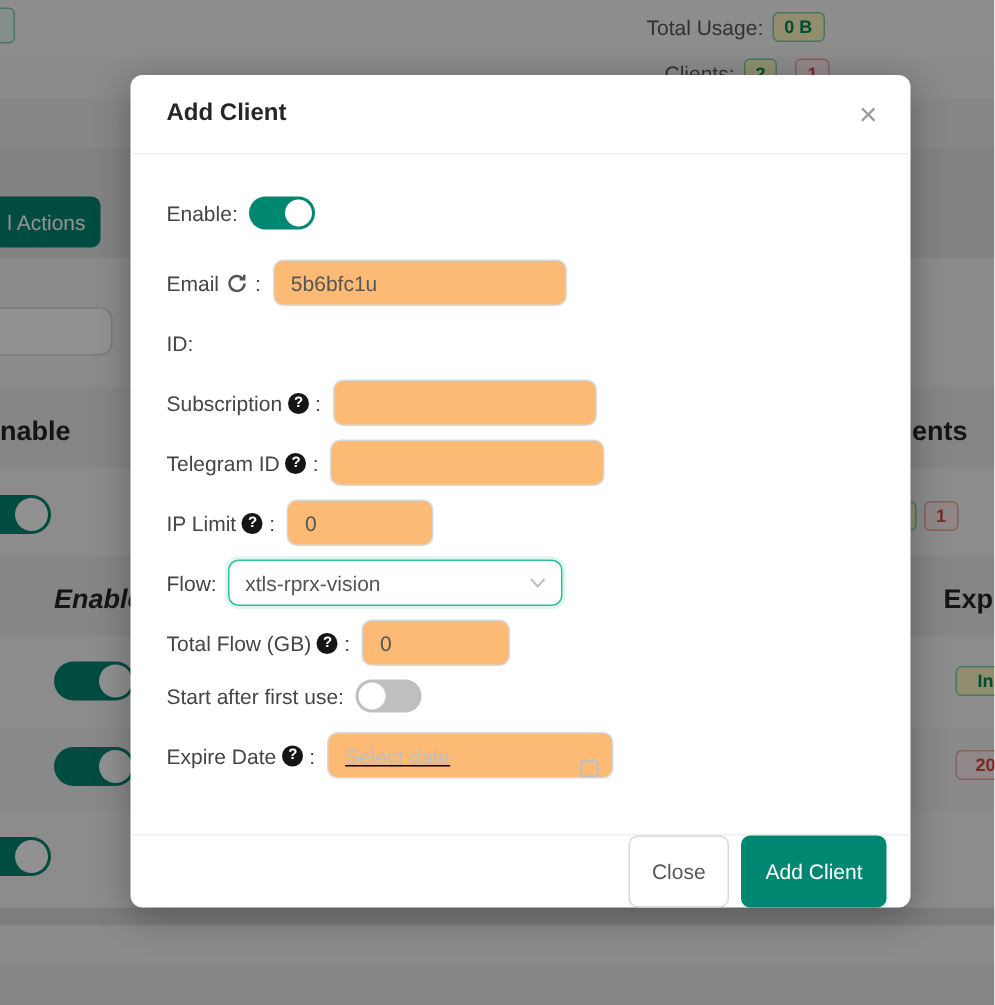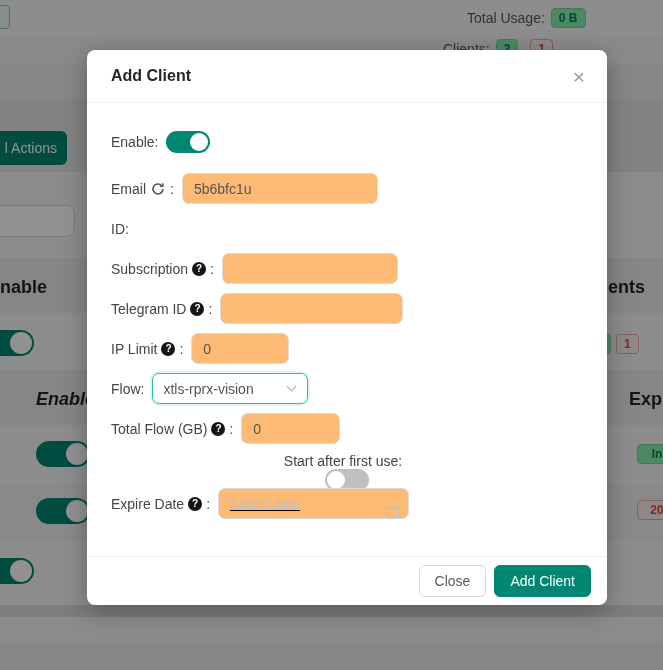--- a/index.html
+++ b/index.html
@@ -12,21 +12,21 @@
     width:663px;height:670px;position:relative;overflow:hidden;
     font-family:"Liberation Sans","DejaVu Sans",sans-serif;
     background:#fff;
   }
   
   .page{position:absolute;inset:0;}
   .bg-band{width:663px;}
   .stat-row{position:absolute;display:flex;align-items:center;gap:6px;font-size:14px;color:#595959;}
   .tag{display:inline-flex;align-items:center;justify-content:center;height:20px;padding:0 7px;
        border-radius:4px;font-size:12px;font-weight:700;box-sizing:border-box;}
-  .tag.green{background:#86efac;border:1px solid #7fd0ae;color:#00875a;}
+  .tag.green{background:#fef9c3;border:1px solid #7fd0ae;color:#00875a;}
   .tag.red{background:#fdf0ef;border:1px solid #e8a9a4;color:#d84a44;}
   .corner-tag{position:absolute;left:-16px;top:5px;width:24px;height:22px;border:1px solid #7fd0ae;
        border-radius:4px;background:#e9f9f2;}
   .actions-btn{position:absolute;left:-45px;top:131px;width:112px;height:34px;background:var(--primary);
        color:#fff;border:none;border-radius:6px;font-size:14px;display:flex;align-items:center;
        justify-content:flex-end;padding:0 10px 0 0;box-sizing:border-box;font-family:inherit;}
   .bg-search{position:absolute;left:-60px;top:205px;width:135px;height:32px;background:#fff;
        border:1px solid var(--border);border-radius:8px;box-sizing:border-box;}
   .bg-header{position:absolute;font-size:18px;font-weight:700;color:#262626;}
   
@@ -49,29 +49,29 @@
        padding:0;font-family:inherit;}
   .modal-body{flex:1;padding:28px 24px 0 24px;box-sizing:border-box;}
   .frow{display:flex;align-items:center;height:31px;margin-bottom:9px;}
   .frow.toggle-row{height:22px;}
   .frow .lbl{font-size:14px;color:var(--label);margin-right:8px;display:flex;align-items:center;gap:4px;white-space:nowrap;}
   .help{width:14px;height:14px;border-radius:50%;background:#151515;color:#fff;font-size:10px;font-weight:700;
        line-height:14px;text-align:center;display:inline-block;cursor:pointer;}
   .ipt{height:31px;border:1px solid var(--border);border-radius:7px;padding:0 11px;font-size:14px;color:#555;
        box-sizing:border-box;font-family:inherit;outline:none;background:#fdba74;}
   .ipt::placeholder{color:#bfbfbf;}
-  .flow-select{width:156px;height:31px;border:1.5px solid #2bbf96;border-radius:7px;box-sizing:border-box;
+  .flow-select{width:223px;height:31px;border:1.5px solid #2bbf96;border-radius:7px;box-sizing:border-box;
        display:flex;align-items:center;justify-content:space-between;padding:0 10px;cursor:pointer;
        box-shadow:0 0 0 2px rgba(43,191,150,.15);font-size:14px;color:#555;}
   .expire-wrap{position:relative;display:inline-flex;align-items:flex-end;text-decoration:underline;}
   .expire-wrap .cal{position:absolute;right:9px;pointer-events:none;display:flex;}
   .refresh-icon{display:inline-flex;margin:0 1px;cursor:pointer;}
   .modal-footer{flex:none;height:49px;border-top:1px solid #f0f0f0;display:flex;align-items:center;
        justify-content:flex-end;gap:8px;padding:0 16px;box-sizing:border-box;}
-  .btn{height:32px;border-radius:6px;font-size:14px;padding:0 15px;cursor:pointer;font-family:inherit;}
+  .btn{height:48px;border-radius:6px;font-size:14px;padding:0 15px;cursor:pointer;font-family:inherit;}
   .btn.default{background:#fff;border:1px solid var(--border);color:#595959;}
   .btn.primary{background:var(--primary);border:1px solid var(--primary);color:#fff;}
 </style>
 </head>
 <body>
 
 <div class="page">
   <div class="bg-band" style="height:38px;background:#f8f8f8"></div>
   <div class="bg-band" style="height:27px;background:#f3f3f3"></div>
   <div class="bg-band" style="height:33px;background:#ededed"></div>
@@ -82,21 +82,21 @@
   <div class="bg-band" style="height:55px;background:#ebebeb"></div>
   <div class="bg-band" style="height:60px;background:#f7f7f7"></div>
   <div class="bg-band" style="height:55px;background:#f1f1f1"></div>
   <div class="bg-band" style="height:65px;background:#f7f7f7"></div>
   <div class="bg-band" style="height:12px;background:#dcdcdc"></div>
   <div class="bg-band" style="height:26px;background:#f4f4f4"></div>
   <div class="bg-band" style="height:27px;background:#ececec"></div>
 
   <div class="corner-tag"></div>
 
-  <div class="stat-row" style="left:467px;top:8px;">
+  <div class="stat-row" style="left:431px;top:8px;">
     <span>Total Usage:</span>
     <span class="tag green">0 B</span>
   </div>
   <div class="stat-row" style="left:443px;top:39px;align-items:center;">
     <span>Clients:</span>
     <span class="tag green">2</span>
     <span class="tag red" style="margin-left:6px;">1</span>
   </div>
 
   <button class="actions-btn">l Actions</button>
@@ -192,21 +192,21 @@
 
     <div class="frow">
       <span class="lbl">
         <span>Total Flow (GB)</span>
         <span class="help">?</span>
         <span>:</span>
       </span>
       <input class="ipt" style="width: 99px;" value="0">
     </div>
 
-    <div class="frow toggle-row" style="margin-top:5px;margin-bottom:13px;flex-direction:column;">
+    <div class="frow toggle-row" style="margin-top:5px;margin-bottom:13px;">
       <span class="lbl">Start after first use:</span>
       <div class="switch" data-on="false"></div>
     </div>
 
     <div class="frow">
       <span class="lbl">
         <span>Expire Date</span>
         <span class="help">?</span>
         <span>:</span>
       </span>

